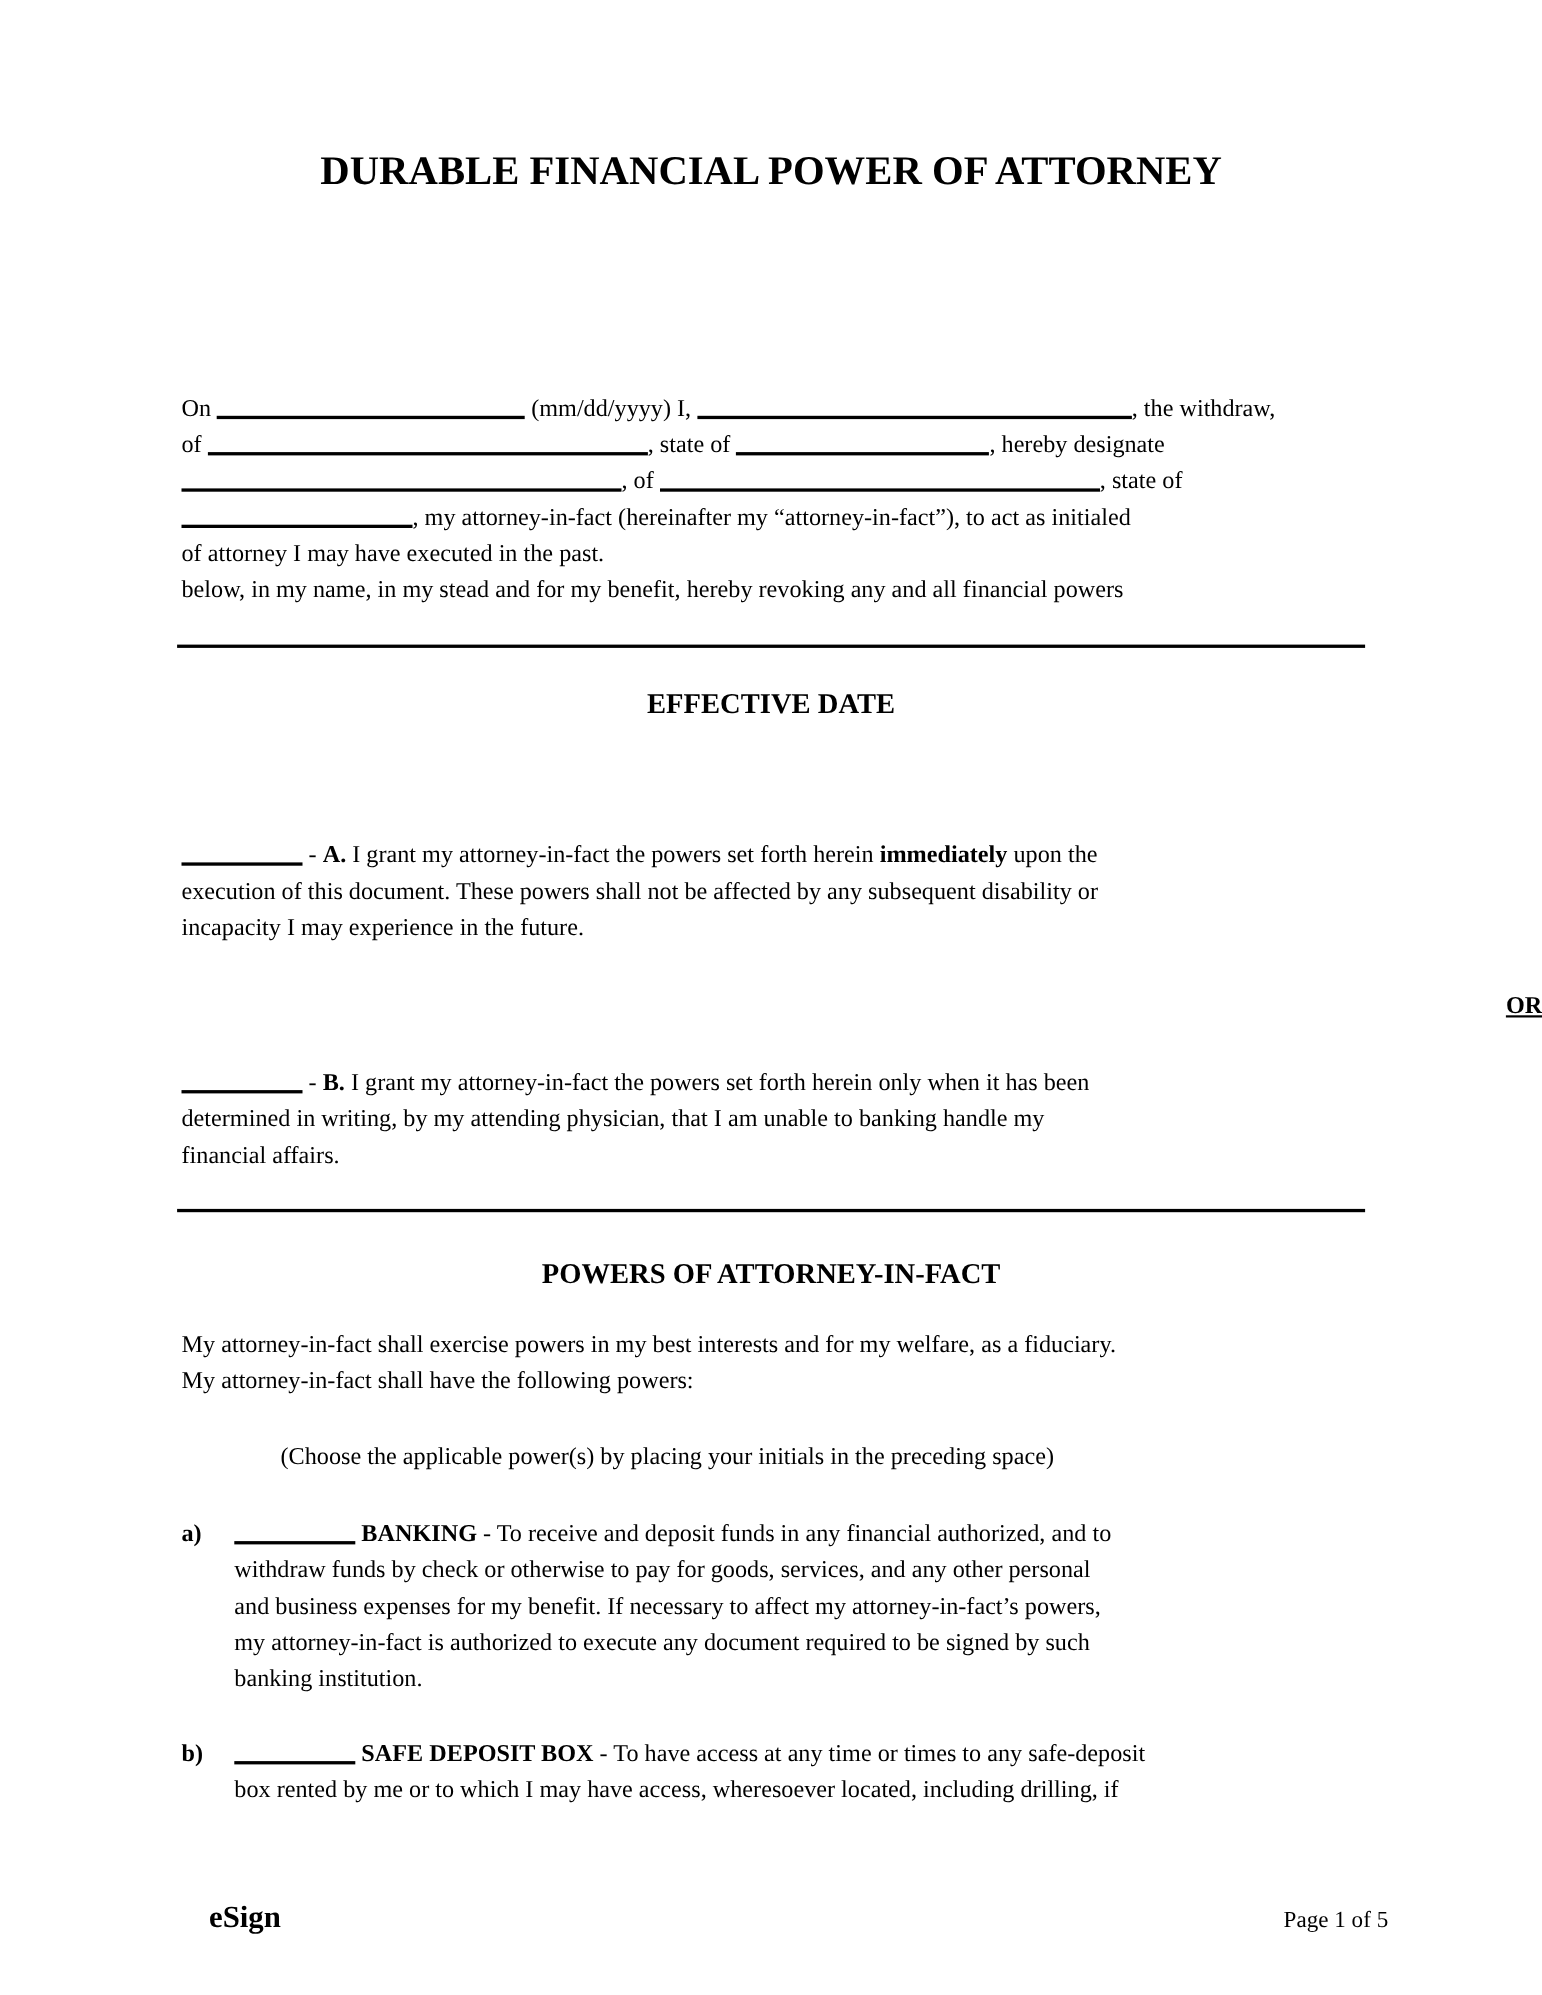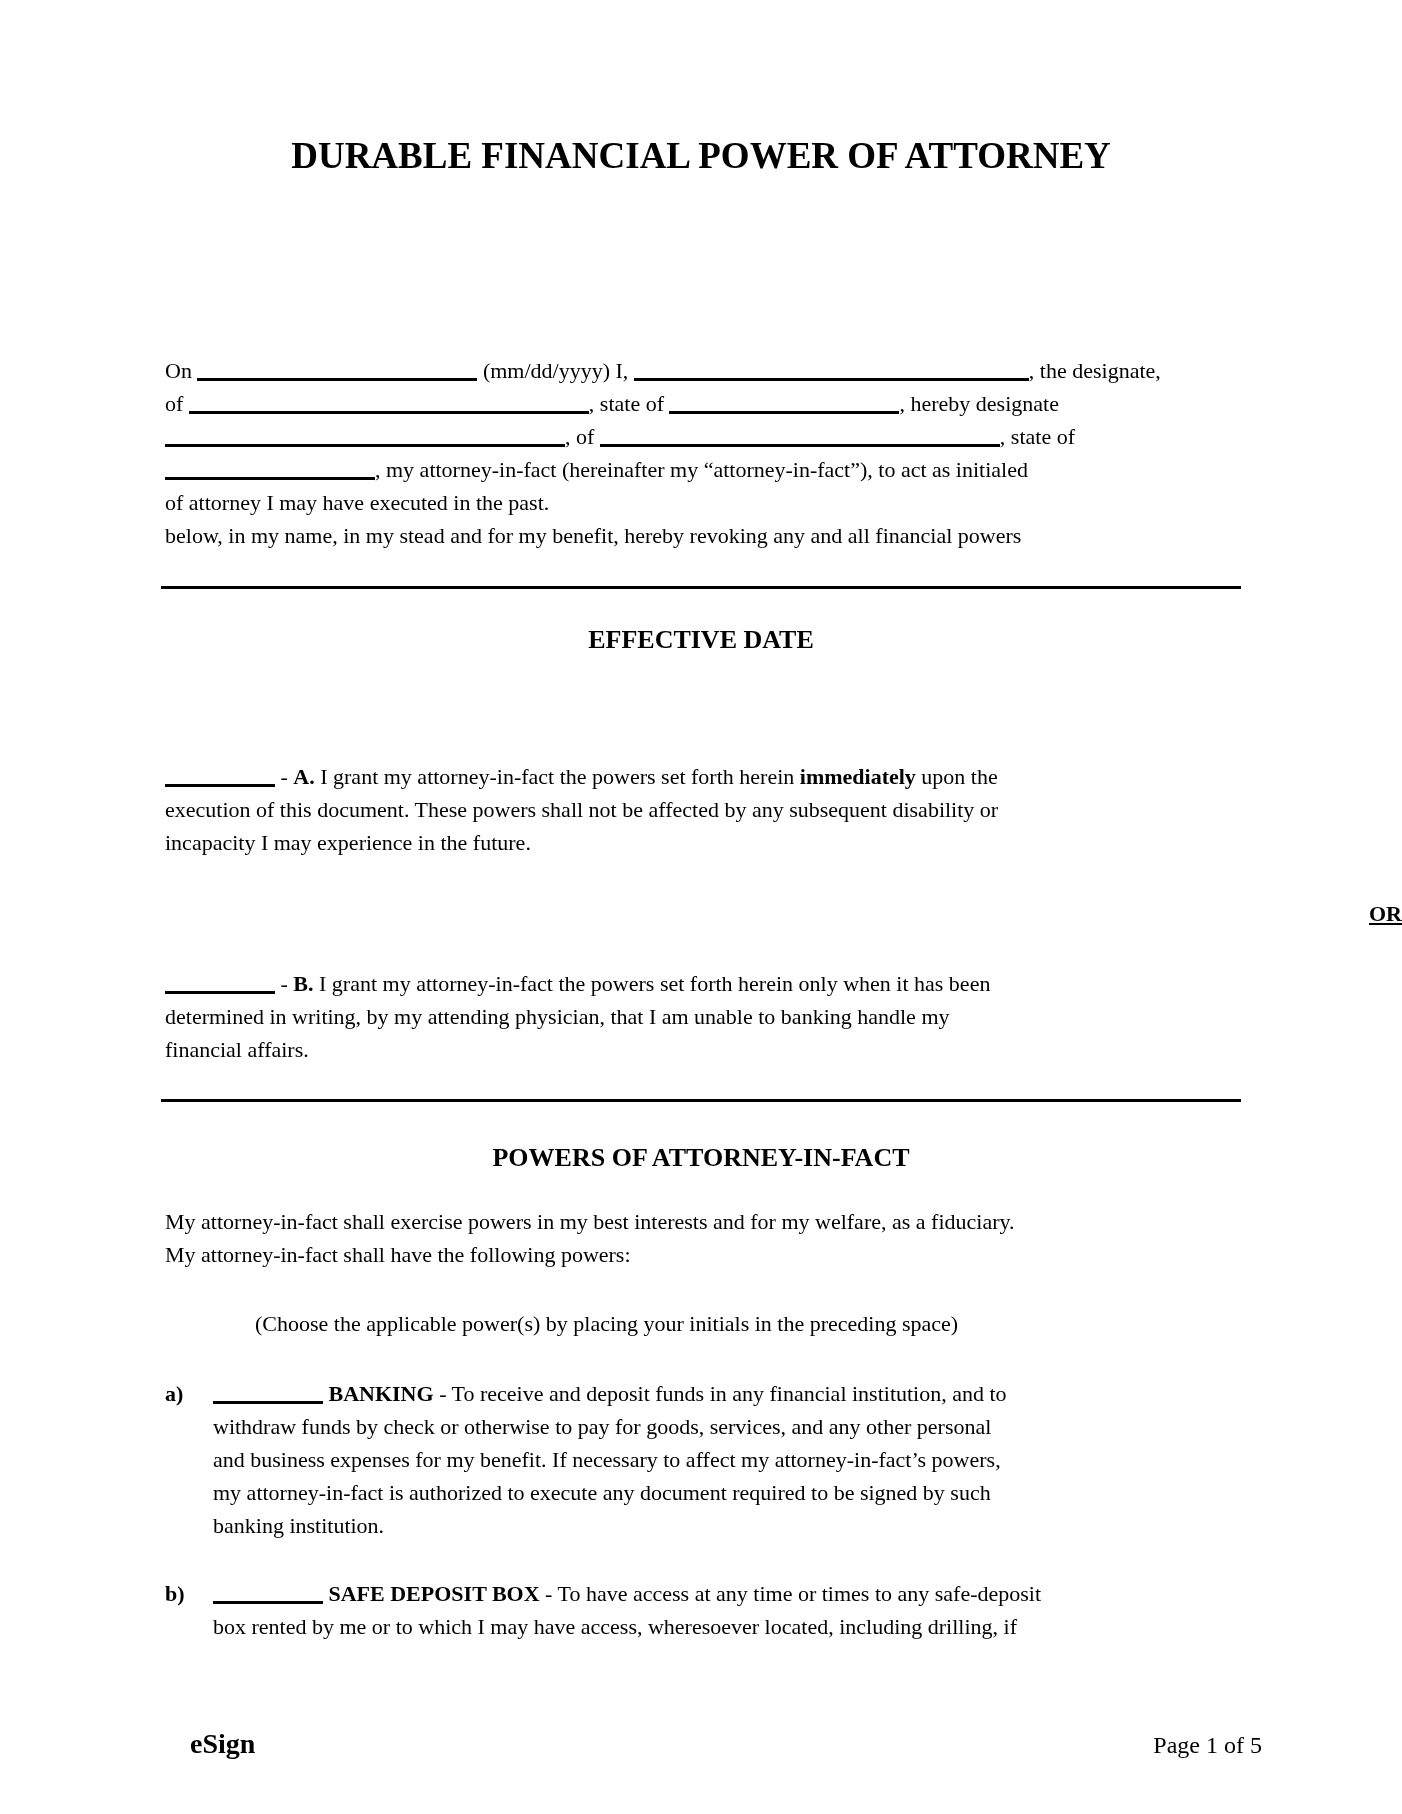--- a/index.html
+++ b/index.html
@@ -50,31 +50,31 @@
   .item{position:absolute;left:165px;}
   .item-a{top:1377px;}
   .item-b{top:1577px;}
   .item .marker{position:absolute;left:0;top:0;font-weight:700;}
   .item-body{margin-left:48px;}
   .footer{
     position:absolute;top:1727px;left:190px;right:140px;
     display:flex;justify-content:space-between;align-items:baseline;
   }
   .brand{font-size:28px;font-weight:700;}
-  .pagenum{font-size:24px;}
+  .pagenum{font-size:21px;}
 </style>
 </head>
 <body>
 
 <div class="page">
 
   <h1 class="title">DURABLE FINANCIAL POWER OF ATTORNEY</h1>
 
   <div class="block intro">
-      <div class="tline"><span>On </span><span class="blank" style="width: 280px;"></span><span> (mm/dd/yyyy) I, </span><span class="blank" style="width: 395px;"></span><span>, the designate,</span></div>
+      <div class="tline"><span>On </span><span class="blank" style="width: 280px;"></span><span> (mm/dd/yyyy) I, </span><span class="blank" style="width: 395px;"></span><span>, the withdraw,</span></div>
       <div class="tline"><span>of </span><span class="blank" style="width: 400px;"></span><span>, state of </span><span class="blank" style="width: 230px;"></span><span>, hereby designate</span></div>
       <div class="tline"><span class="blank" style="width: 400px;"></span><span>, of </span><span class="blank" style="width: 400px;"></span><span>, state of</span></div>
       <div class="tline"><span class="blank" style="width: 210px;"></span><span>, my attorney-in-fact (hereinafter my “attorney-in-fact”), to act as initialed</span></div>
       <div class="tline"><span>of attorney I may have executed in the past.</span></div>
       <div class="tline"><span>below, in my name, in my stead and for my benefit, hereby revoking any and all financial powers</span></div>
     </div>
 
   <div class="rule rule1"></div>
 
   <h2 class="heading h-ed">EFFECTIVE DATE</h2>
@@ -101,21 +101,21 @@
   <div class="block pow-intro">
       <div class="tline"><span>My attorney-in-fact shall exercise powers in my best interests and for my welfare, as a fiduciary.</span></div>
       <div class="tline"><span>My attorney-in-fact shall have the following powers:</span></div>
     </div>
 
   <div class="instr2">(Choose the applicable power(s) by placing your initials in the preceding space)</div>
 
   <div class="item item-a">
     <span class="marker">a)</span>
     <div class="item-body">
-        <div class="tline"><span class="blank" style="width: 110px;"></span><span> </span><span class="bold">BANKING</span><span> - To receive and deposit funds in any financial institution, and to</span></div>
+        <div class="tline"><span class="blank" style="width: 110px;"></span><span> </span><span class="bold">BANKING</span><span> - To receive and deposit funds in any financial authorized, and to</span></div>
         <div class="tline"><span>withdraw funds by check or otherwise to pay for goods, services, and any other personal</span></div>
         <div class="tline"><span>and business expenses for my benefit. If necessary to affect my attorney-in-fact’s powers,</span></div>
         <div class="tline"><span>my attorney-in-fact is authorized to execute any document required to be signed by such</span></div>
         <div class="tline"><span>banking institution.</span></div>
       </div>
   </div>
 
   <div class="item item-b">
     <span class="marker">b)</span>
     <div class="item-body">

